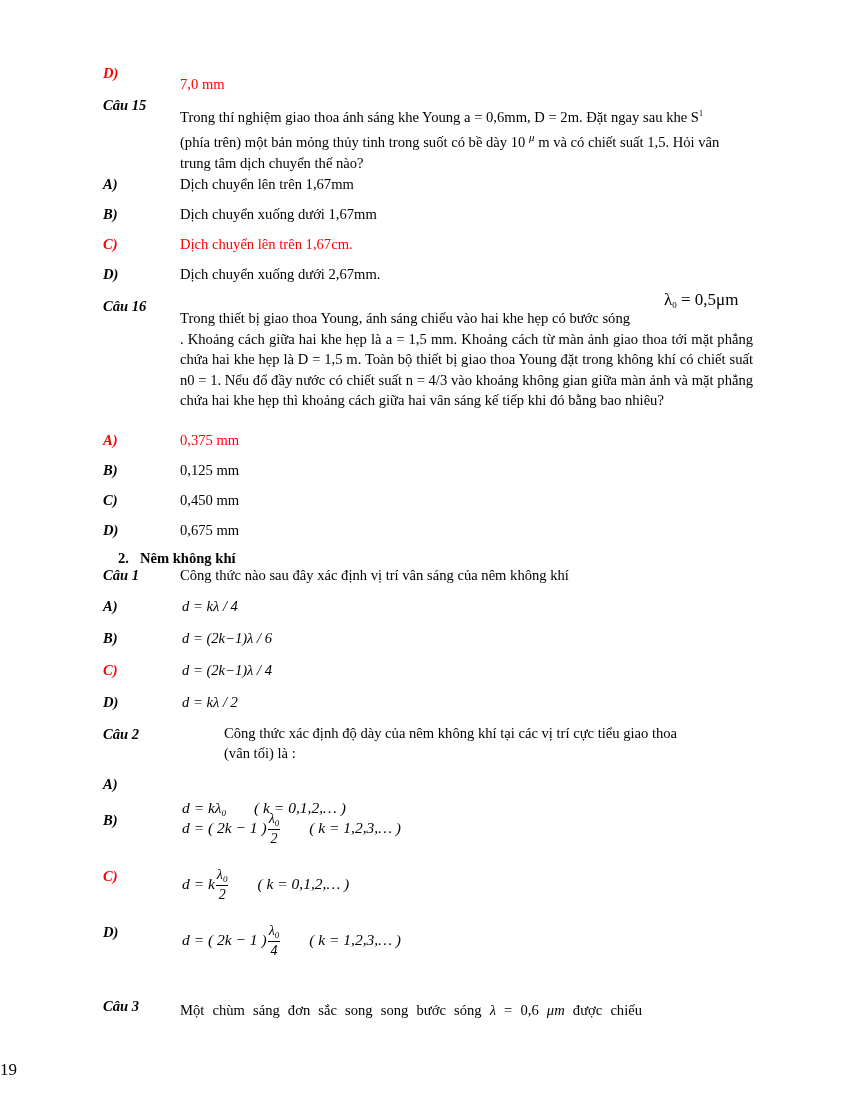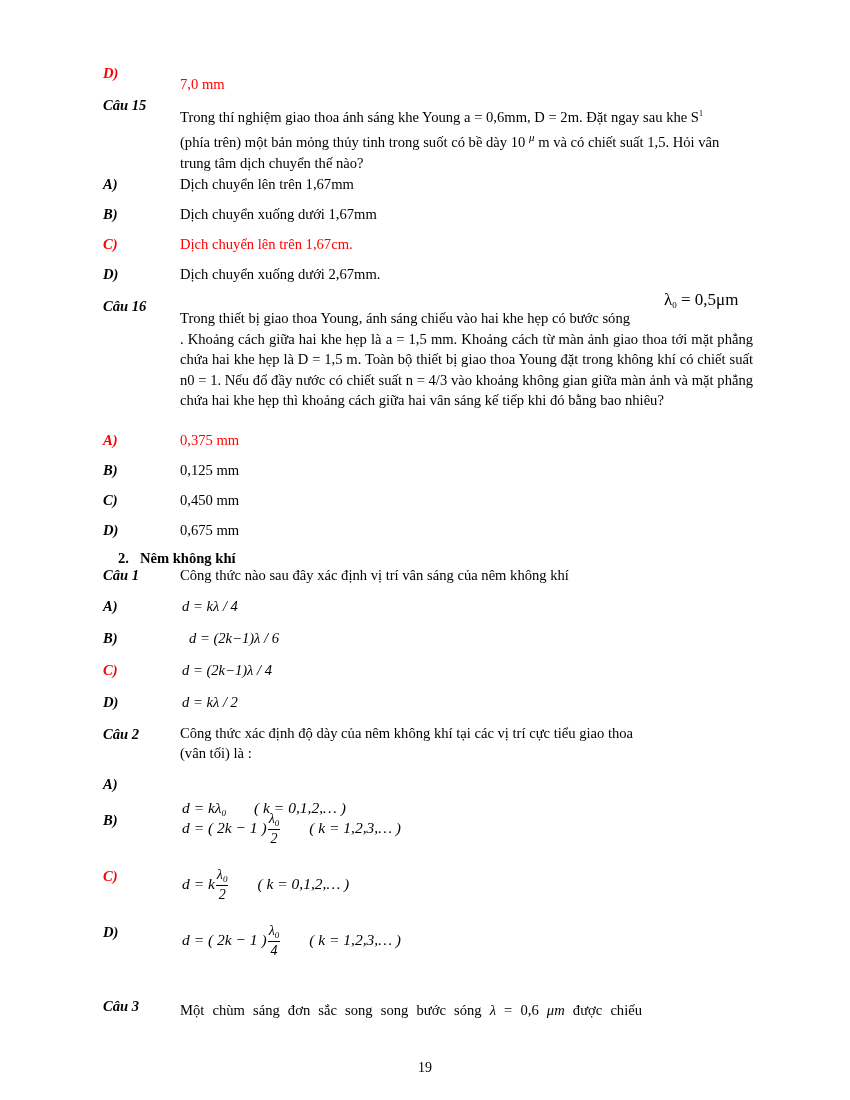--- a/index.html
+++ b/index.html
@@ -8,21 +8,21 @@
     .lbl { position: absolute; left: 103px; font-weight: bold; font-style: italic; font-size: 14.6px; }
     .red { color: #ff0000; }
     .txt { position: absolute; left: 180px; font-size: 14.6px; white-space: nowrap; }
     .para { position: absolute; left: 180px; width: 573px; font-size: 14.6px; line-height: 20.5px; text-align: justify; }
     .math { font-family: "Liberation Serif", "DejaVu Serif", serif; font-style: italic; }
     .frac { display: inline-block; vertical-align: middle; text-align: center; line-height: 1; margin: 0 1px; }
     .frac .num { display: block; padding: 0 1px 1px; border-bottom: 1px solid #000; font-size: 14px; }
     .frac .den { display: block; padding-top: 2px; font-size: 14px; }
     .sub { font-size: 9px; vertical-align: -3px; }
     .heading { position: absolute; left: 118px; font-weight: bold; font-size: 14.6px; }
-    .pageno { position: absolute; left: 0; width: 850px; top: 1060px; text-align: center; font-size: 14px; }
+    .pageno { position: absolute; left: 0; width: 850px; top: 1060px; font-size: 17px; }
     .lam-block { position: absolute; left: 664px; top: 290px; font-size: 17px; }
     .gap { display: inline-block; width: 28px; }
   </style>
 </head>
 <body>
 
 <div class="lbl red" style="top:65px;">D)</div>
 <div class="txt red" style="top:76px;font-family:Liberation Serif, serif;">7,0 mm</div>
 
 <div class="lbl" style="top:97px;">Câu 15</div>
@@ -60,28 +60,28 @@
 <div class="heading" style="top:550px;">
   <span>2.</span>&nbsp;&nbsp;&nbsp;<span>Nêm không khí</span>
 </div>
 
 <div class="lbl" style="top:567px;">Câu 1</div>
 <div class="txt" style="top:567px;">Công thức nào sau đây xác định vị trí vân sáng của nêm không khí</div>
 
 <div class="lbl" style="top:598px;">A)</div>
 <div class="txt math" style="top:598px; left:182px;">d = kλ / 4</div>
 <div class="lbl" style="top:630px;">B)</div>
-<div class="txt math" style="top:630px; left:182px;margin-left:7px;">d = (2k−1)λ / 6</div>
+<div class="txt math" style="top:630px; left:182px;">d = (2k−1)λ / 6</div>
 <div class="lbl red" style="top:662px;">C)</div>
 <div class="txt math" style="top:662px; left:182px;">d = (2k−1)λ / 4</div>
 <div class="lbl" style="top:694px;">D)</div>
 <div class="txt math" style="top:694px; left:182px;">d = kλ / 2</div>
 
 <div class="lbl" style="top:726px;">Câu 2</div>
-<div class="para" style="top:724px; width:462px; line-height:19.5px; text-align:left;">Công thức xác định độ dày của nêm không khí tại các vị trí cực tiểu giao thoa (vân tối) là :</div>
+<div class="para" style="top:724px; width:462px; line-height:19.5px; text-align:left;margin-left:44px;">Công thức xác định độ dày của nêm không khí tại các vị trí cực tiểu giao thoa (vân tối) là :</div>
 
 <div class="lbl" style="top:776px;">A)</div>
 <div class="txt math" style="top:775px; left:182px; font-size:15.5px;margin-top:24px;">
   <span>d = kλ</span><span class="sub">0</span><span class="gap"></span><span>( k = 0,1,2,… )</span>
 </div>
 
 <div class="lbl" style="top:812px;">B)</div>
 <div class="txt math" style="top:812px; left:182px; font-size:15.5px;">
   <span>d = ( 2k − 1 )</span><span class="frac"><span class="num"><span>λ</span><span class="sub">0</span></span><span class="den">2</span></span><span class="gap"></span><span>( k = 1,2,3,… )</span>
 </div>

